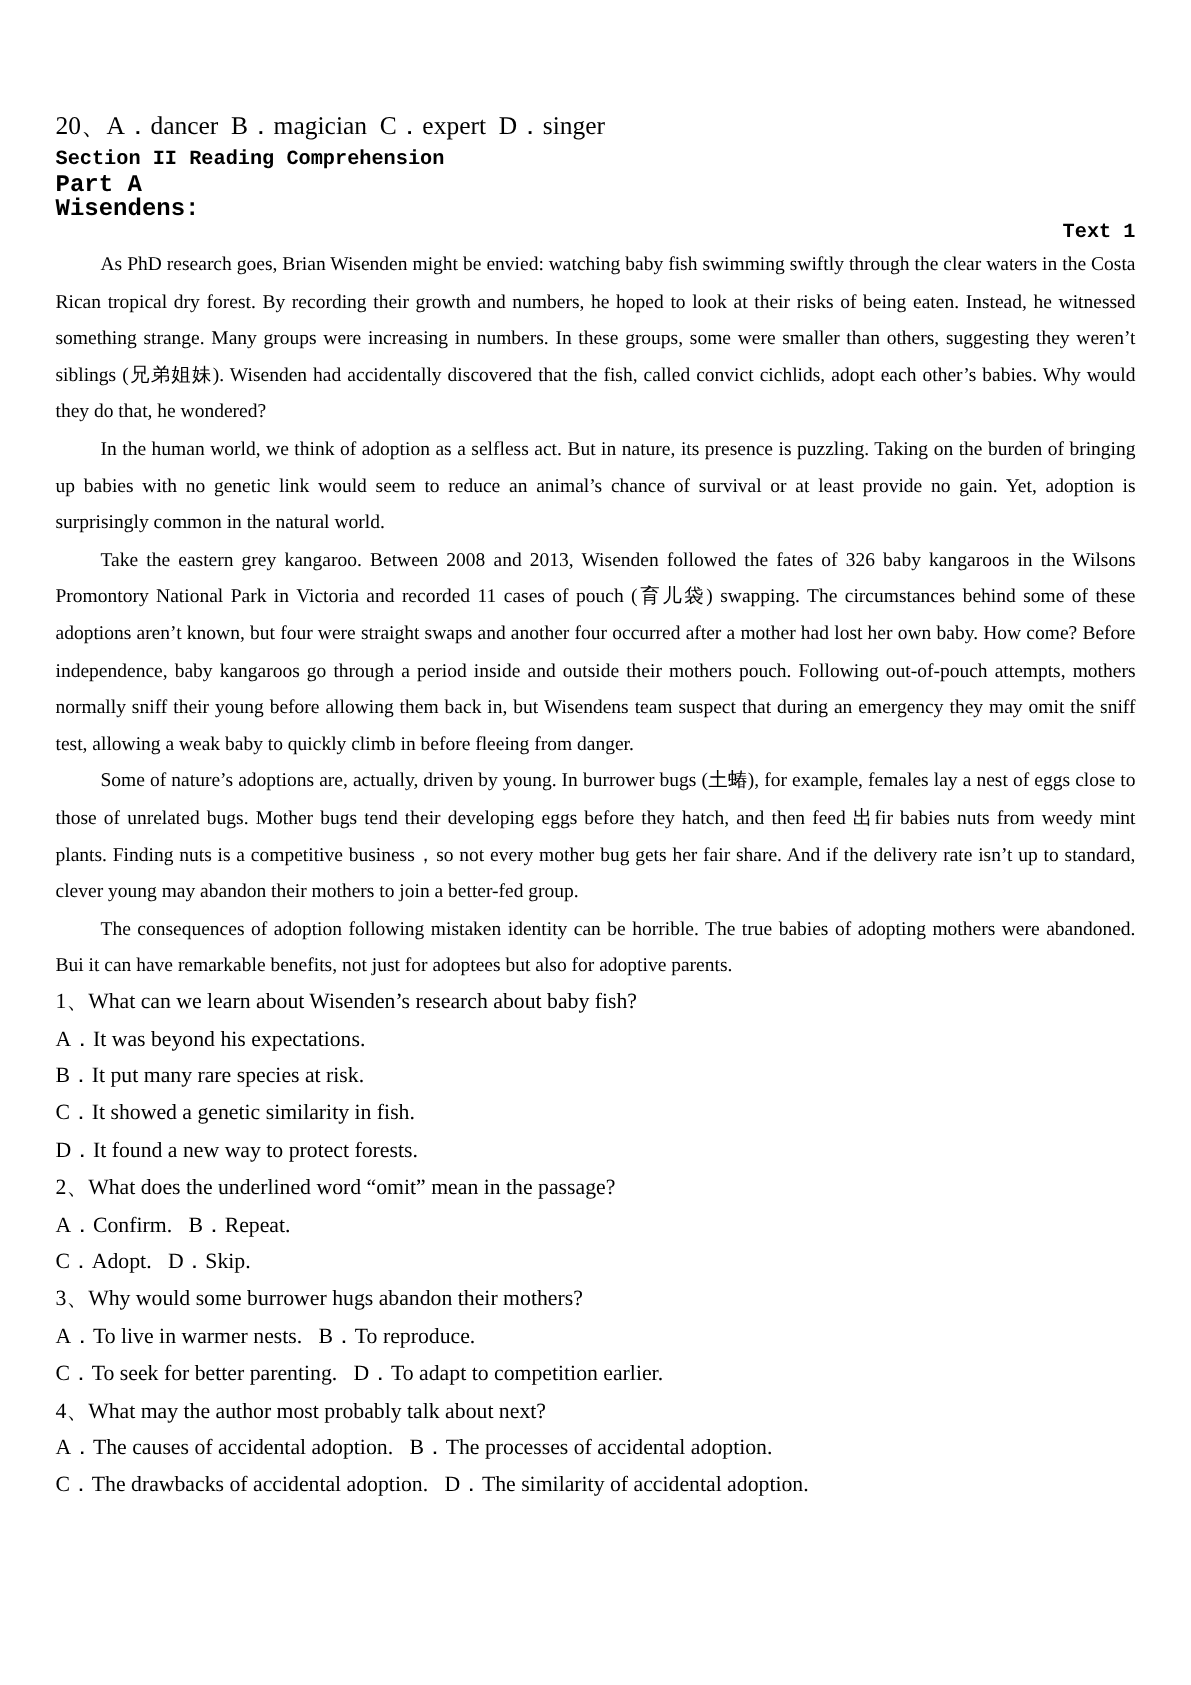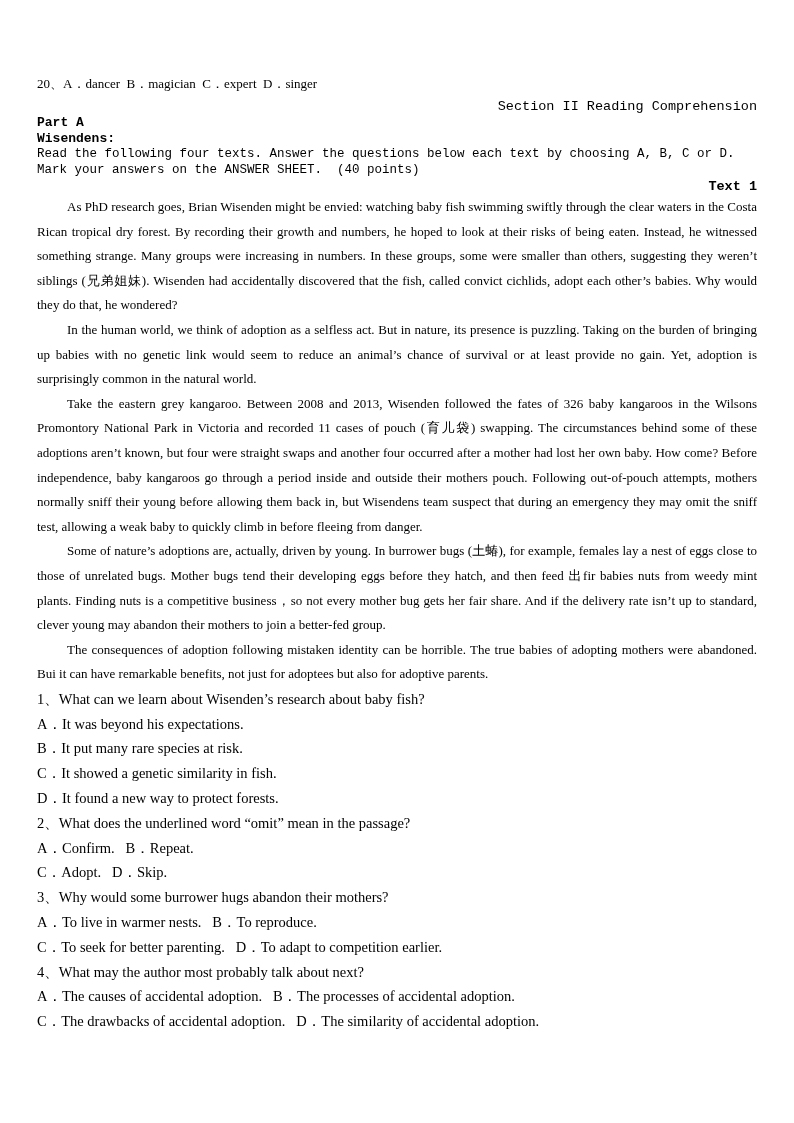--- a/index.html
+++ b/index.html
@@ -14,33 +14,33 @@
   }
   .page {
     width: 794px;
     height: 1123px;
     padding: 74px 37px 0 37px;
     background: #ffffff;
   }
   .serif { font-family: "Liberation Serif", serif; }
   .mono  { font-family: "Liberation Mono", "DejaVu Sans Mono", monospace; }
   .q20-line {
-    font-size: 13px;
+    font-size: 17px;
     line-height: 20px;
     white-space: pre-wrap;
     margin-bottom: 4px;
   }
   .section-title {
     font-size: 13.5px;
-    font-weight: normal;
-    text-align: right;
+    font-weight: bold;
+    text-align: left;
     line-height: 17px;
   }
   .bold-line {
-    font-size: 13px;
+    font-size: 16px;
     font-weight: bold;
     line-height: 16px;
   }
   .directions {
     font-size: 12.5px;
     line-height: 15.5px;
     white-space: pre-wrap;
   }
   .text1-title {
     font-size: 13.5px;
@@ -67,21 +67,20 @@
 <div class="page">
 
   <div class="q20-line serif">20、A．dancer  B．magician  C．expert  D．singer</div>
 
   <div class="section-title mono">Section II Reading Comprehension</div>
 
   <div class="bold-line mono">Part A</div>
 
   <div class="bold-line mono">Wisendens:</div>
 
-  <div class="directions mono">Read the following four texts. Answer the questions below each text by choosing A, B, C or D. Mark your answers on the ANSWER SHEET.  (40 points)</div>
 
   <div class="text1-title mono">Text 1</div>
 
   <p class="para">As PhD research goes, Brian Wisenden might be envied: watching baby fish swimming swiftly through the clear waters in the Costa Rican tropical dry forest. By recording their growth and numbers, he hoped to look at their risks of being eaten. Instead, he witnessed something strange. Many groups were increasing in numbers. In these groups, some were smaller than others, suggesting they weren’t siblings (兄弟姐妹). Wisenden had accidentally discovered that the fish, called convict cichlids, adopt each other’s babies. Why would they do that, he wondered?</p>
 
   <p class="para">In the human world, we think of adoption as a selfless act. But in nature, its presence is puzzling. Taking on the burden of bringing up babies with no genetic link would seem to reduce an animal’s chance of survival or at least provide no gain. Yet, adoption is surprisingly common in the natural world.</p>
 
   <p class="para"><span>Take the eastern grey kangaroo. Between 2008 and 2013, Wisenden followed the fates of 326 baby kangaroos in the Wilsons Promontory National Park in Victoria and recorded 11 cases of pouch (育儿袋) swapping. The circumstances behind some of these adoptions aren’t known, but four were straight swaps and another four occurred after a mother had lost her own baby. How come? Before independence, baby kangaroos go through a period inside and outside their mothers pouch. Following out-of-pouch attempts, mothers normally sniff their young before allowing them back in, but Wisendens team suspect that during an emergency they may </span><span class="underline">omit</span><span> the sniff test, allowing a weak baby to quickly climb in before fleeing from danger.</span></p>
 
   <p class="para">Some of nature’s adoptions are, actually, driven by young. In burrower bugs (土蝽), for example, females lay a nest of eggs close to those of unrelated bugs. Mother bugs tend their developing eggs before they hatch, and then feed 出fir babies nuts from weedy mint plants. Finding nuts is a competitive business，so not every mother bug gets her fair share. And if the delivery rate isn’t up to standard, clever young may abandon their mothers to join a better-fed group.</p>

